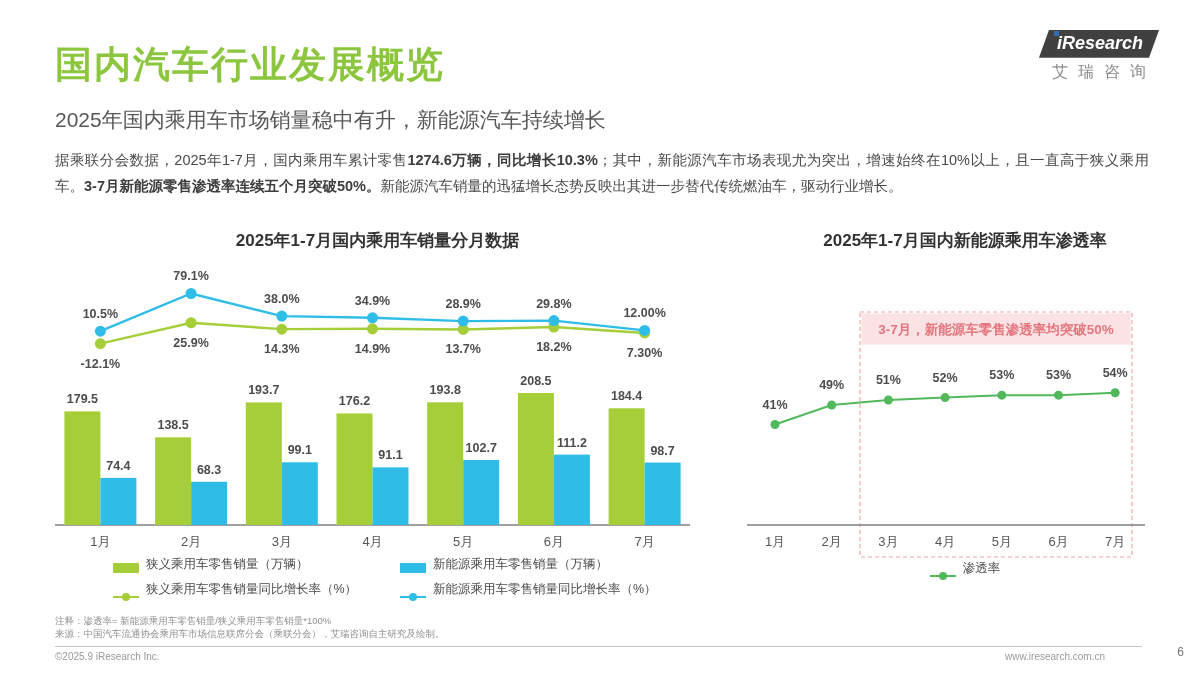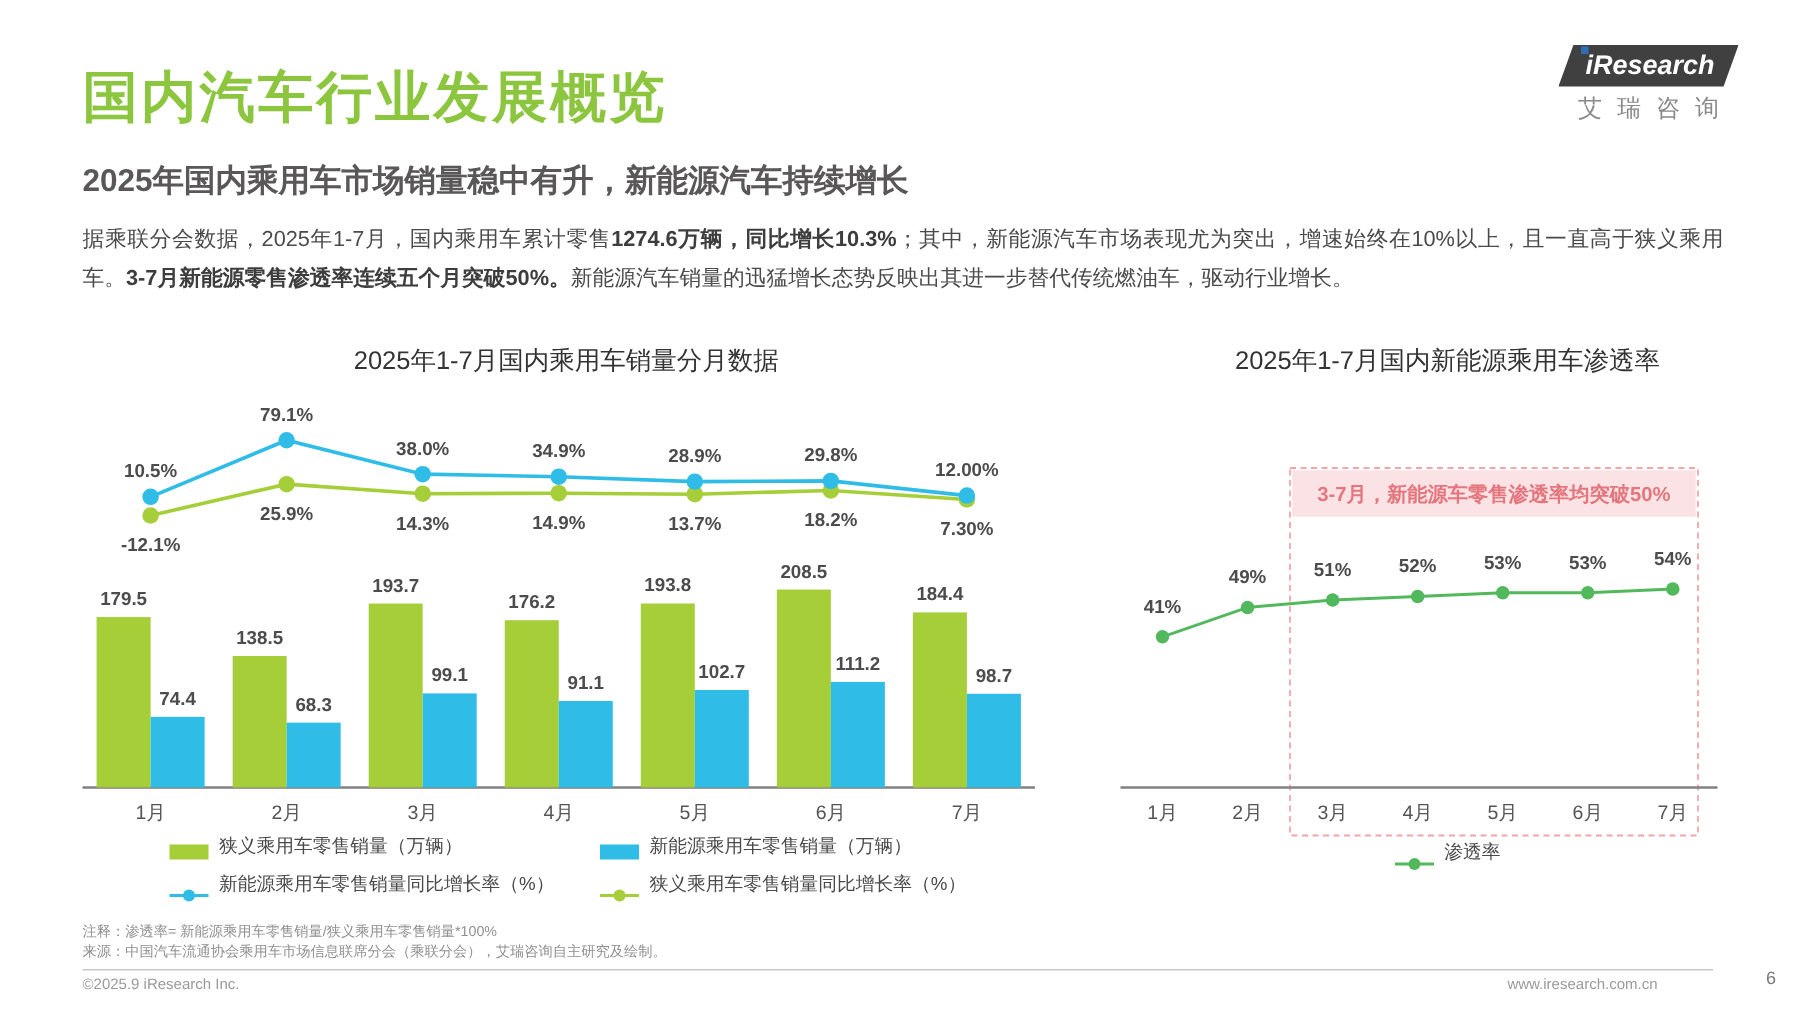--- a/index.html
+++ b/index.html
@@ -1,31 +1,31 @@
 <!DOCTYPE html>
 <html><head>
 <meta charset="utf-8">
 <style>
   *{margin:0;padding:0;box-sizing:border-box}
   html,body{background:#fff}
   body{font-family:"Liberation Sans","DejaVu Sans",sans-serif}
   .page{position:relative;width:1200px;height:675px;background:#ffffff;overflow:hidden}
 
   .title{position:absolute;left:55px;top:40px;font-size:37px;font-weight:600;color:#8CC63F;letter-spacing:2px}
-  .subtitle{position:absolute;left:55px;top:106px;font-size:21px;font-weight:700;color:#595757}
+  .subtitle{position:absolute;left:55px;top:106px;font-size:21px;font-weight:400;color:#595757}
 
   .logo{position:absolute;top:30px;right:26px;width:150px;text-align:center}
   .logo-mark{position:relative;display:inline-block;background:#404040;clip-path:polygon(10px 0,100% 0,calc(100% - 10px) 100%,0 100%);padding:3px 16px 4px 18px;color:#fff;font-style:italic;font-weight:700;font-size:18px;line-height:1.15}
   .logo-dot{position:absolute;top:1px;left:15px;width:5px;height:5px;background:#2F6EB5}
   .logo-cn{margin-top:4px;font-size:16px;color:#8a8a8a;letter-spacing:10px;padding-left:10px}
 
   .intro{position:absolute;left:55px;top:147px;width:1094px;font-size:14.5px;line-height:26px;color:#4a4a4a;text-align:justify}
   .intro b{color:#3d3d3d}
 
-  .chart-title{position:absolute;top:229px;font-size:17px;font-weight:400;color:#333;text-align:center}
+  .chart-title{position:absolute;top:229px;font-size:17px;font-weight:700;color:#333;text-align:center}
   .ct-left{left:55px;width:645px}
   .ct-right{left:745px;width:440px}
 
   .svg-left{position:absolute;left:55px;top:262px;width:645px;height:292px;overflow:visible}
   .svg-right{position:absolute;left:745px;top:262px;width:440px;height:300px;overflow:visible}
   svg text{font-family:"Liberation Sans","DejaVu Sans",sans-serif}
   .val{font-size:12.5px;fill:#4c4c4c;font-weight:600}
   .cat{font-size:13px;fill:#555;font-weight:400}
   .ann{font-size:13.5px;font-weight:700}
 
@@ -162,30 +162,30 @@
   <div class="legend-left">
       <span class="lg-item">
         <span class="lg-bar" style="background: rgb(165, 206, 57);"></span>
         <span class="lg-label">狭义乘用车零售销量（万辆）</span>
       </span>
       <span class="lg-item">
         <span class="lg-bar" style="background: rgb(47, 189, 232);"></span>
         <span class="lg-label">新能源乘用车零售销量（万辆）</span>
       </span>
       <span class="lg-item">
+        <span class="lg-line" style="background: rgb(165, 206, 57);">
+          <span class="lg-dot" style="background: rgb(165, 206, 57);"></span>
+        </span>
+        <span class="lg-label">狭义乘用车零售销量同比增长率（%）</span>
+      </span>
+      <span class="lg-item">
         <span class="lg-line" style="background: rgb(47, 189, 232);">
           <span class="lg-dot" style="background: rgb(47, 189, 232);"></span>
         </span>
         <span class="lg-label">新能源乘用车零售销量同比增长率（%）</span>
-      </span>
-      <span class="lg-item">
-        <span class="lg-line" style="background: rgb(165, 206, 57);">
-          <span class="lg-dot" style="background: rgb(165, 206, 57);"></span>
-        </span>
-        <span class="lg-label">狭义乘用车零售销量同比增长率（%）</span>
       </span>
     </div>
   <div class="legend-right">
       <span class="lg-item">
         <span class="lg-line" style="background: rgb(82, 184, 92);">
           <span class="lg-dot" style="background: rgb(82, 184, 92);"></span>
         </span>
         <span class="lg-label">渗透率</span>
       </span>
     </div>

